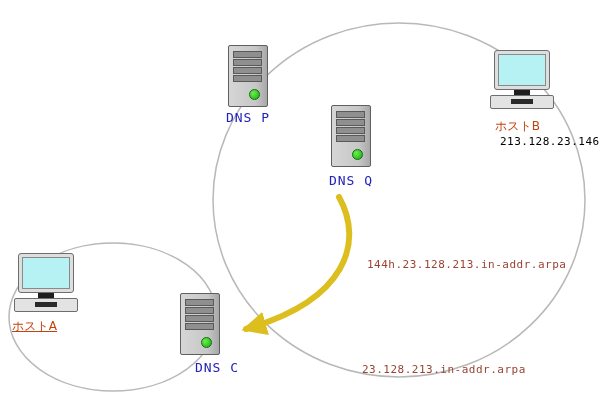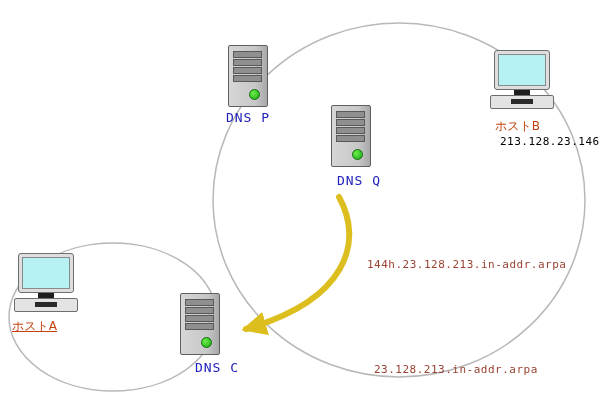--- a/index.html
+++ b/index.html
@@ -78,21 +78,21 @@
 
   <div class="node" style="left:331px; top:105px;">
     <div class="server">
       <div class="slat slat1"></div>
       <div class="slat slat2"></div>
       <div class="slat slat3"></div>
       <div class="slat slat4"></div>
       <div class="led"></div>
     </div>
   </div>
-  <div class="node-label" style="left:333px; top:173px; width:52px;">DNS Q</div>
+  <div class="node-label" style="left:325px; top:173px; width:52px;">DNS Q</div>
 
   <div class="node" style="left:180px; top:293px;">
     <div class="server">
       <div class="slat slat1"></div>
       <div class="slat slat2"></div>
       <div class="slat slat3"></div>
       <div class="slat slat4"></div>
       <div class="led"></div>
     </div>
   </div>
@@ -117,15 +117,15 @@
     <div class="keyboard">
       <div class="kb-slot"></div>
     </div>
   </div>
   <div class="host-label" style="left:495px; top:118px;">ホストB</div>
   <div class="ip-label" style="left:476px; top:135px;margin-left:24px;">213.128.23.146</div>
 
   <div class="annotation zone" style="left:367px; top:258px;">144h.23.128.213.in-addr.arpa</div>
 
 
-  <div class="annotation zone" style="left:362px; top:363px;margin-left:12px;">23.128.213.in-addr.arpa</div>
+  <div class="annotation zone" style="left:362px; top:363px;">23.128.213.in-addr.arpa</div>
 
 </div>
 
 </body></html>

